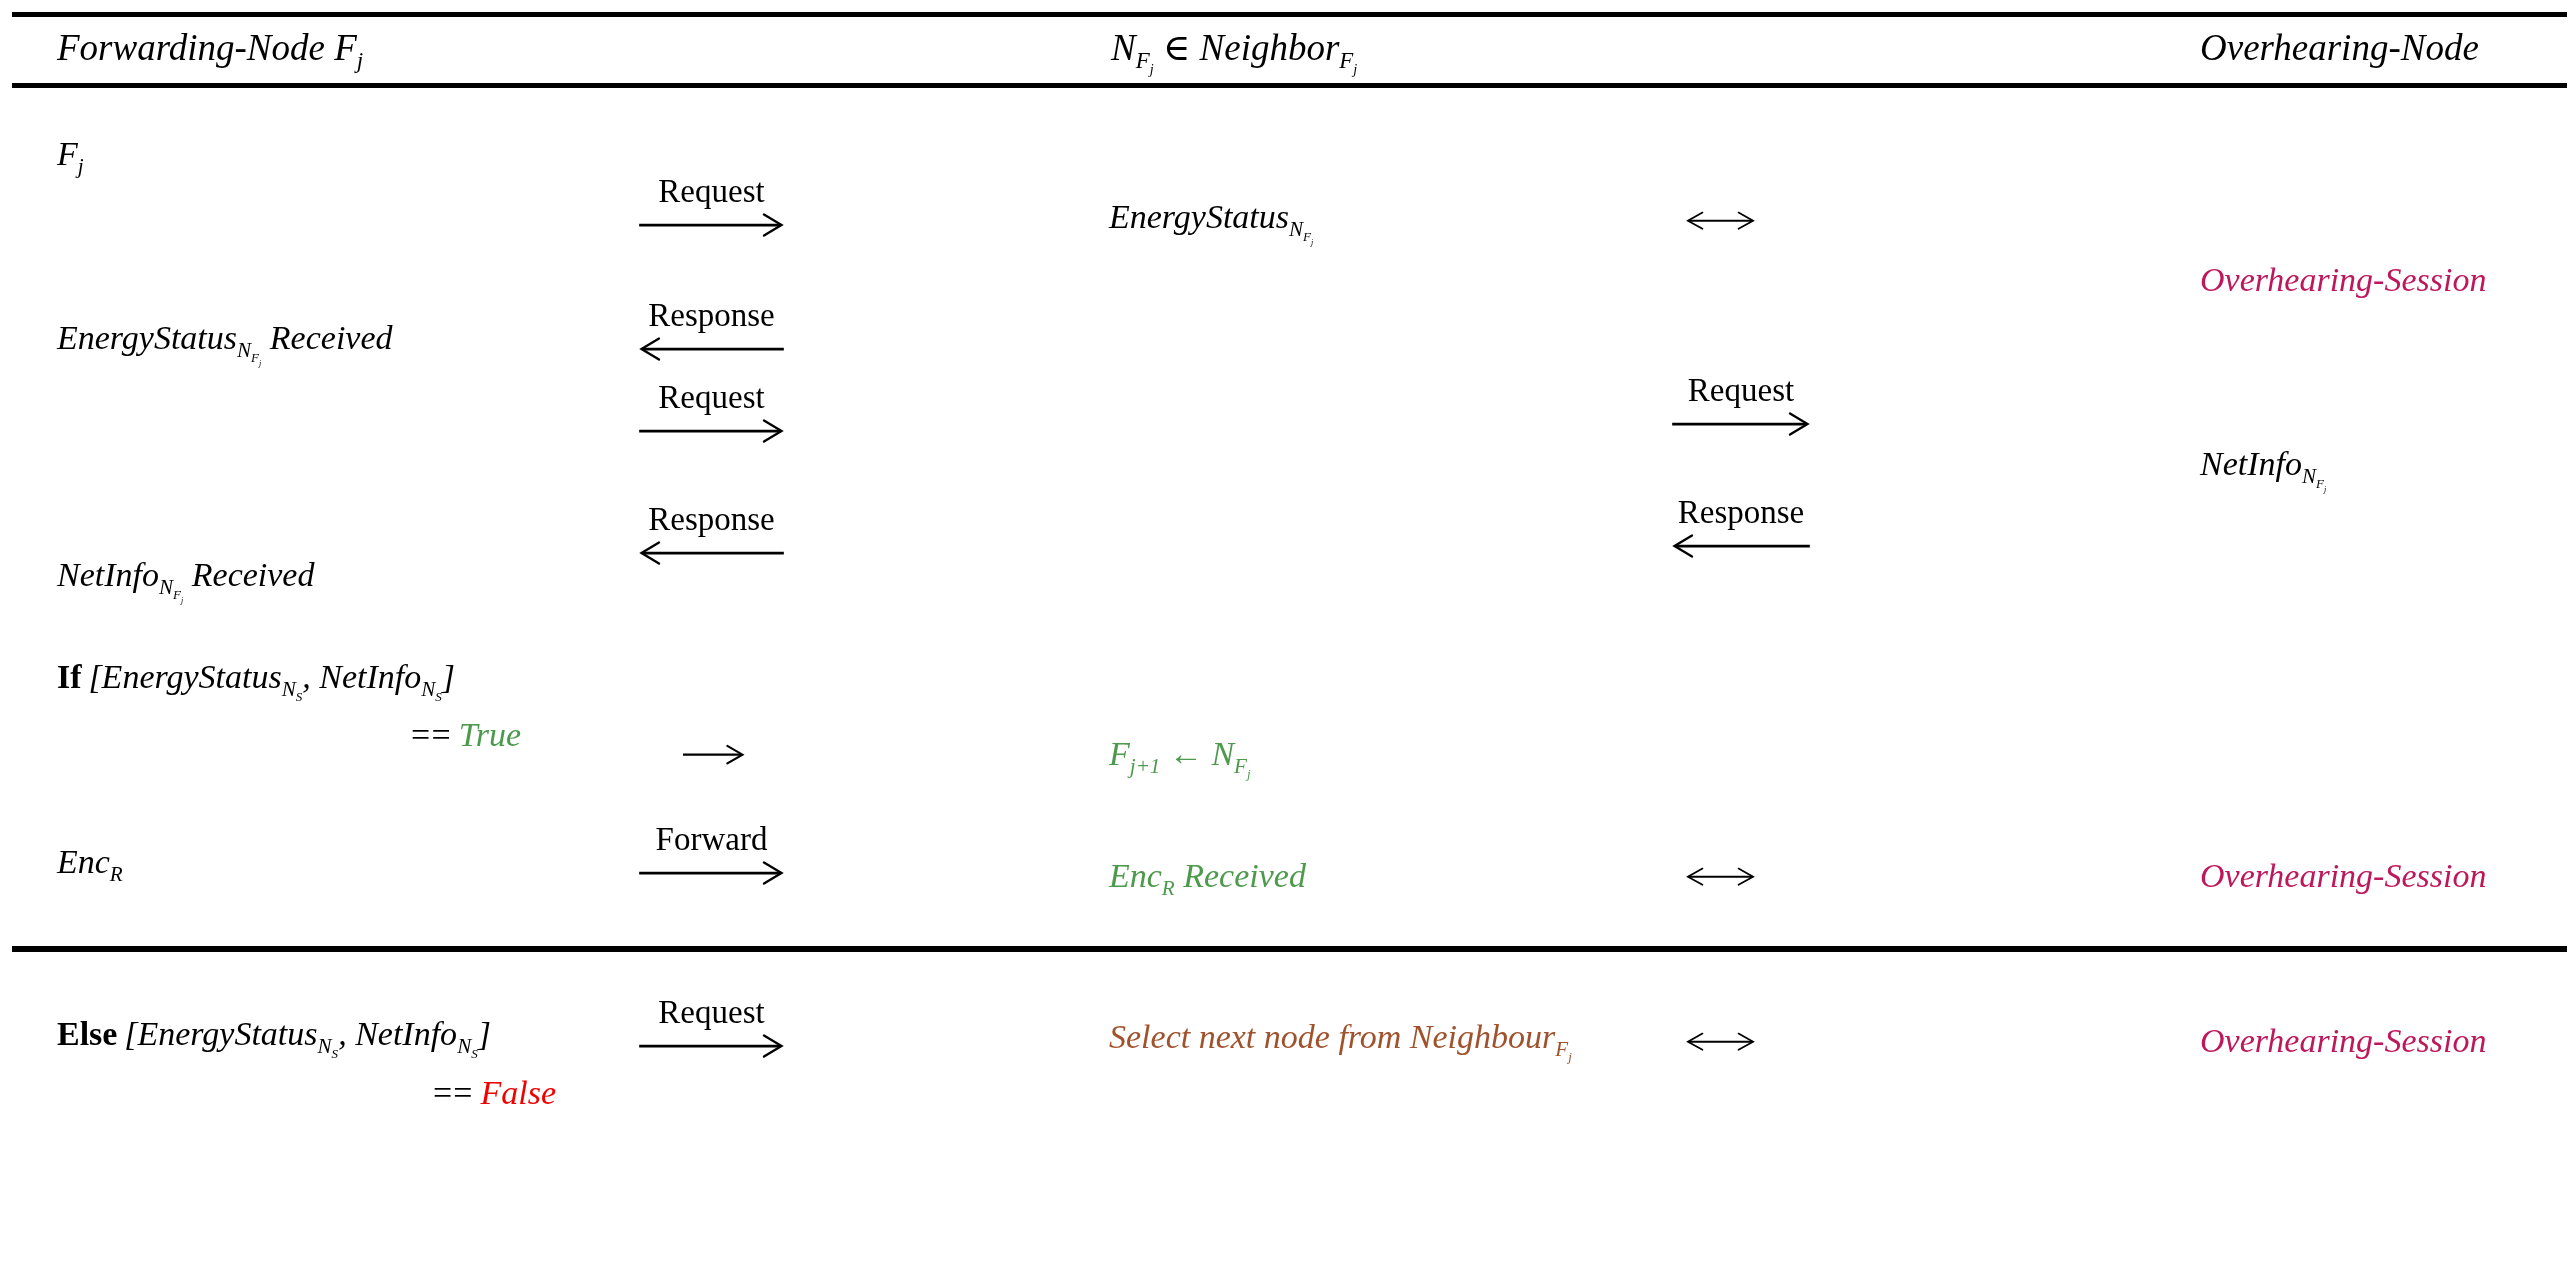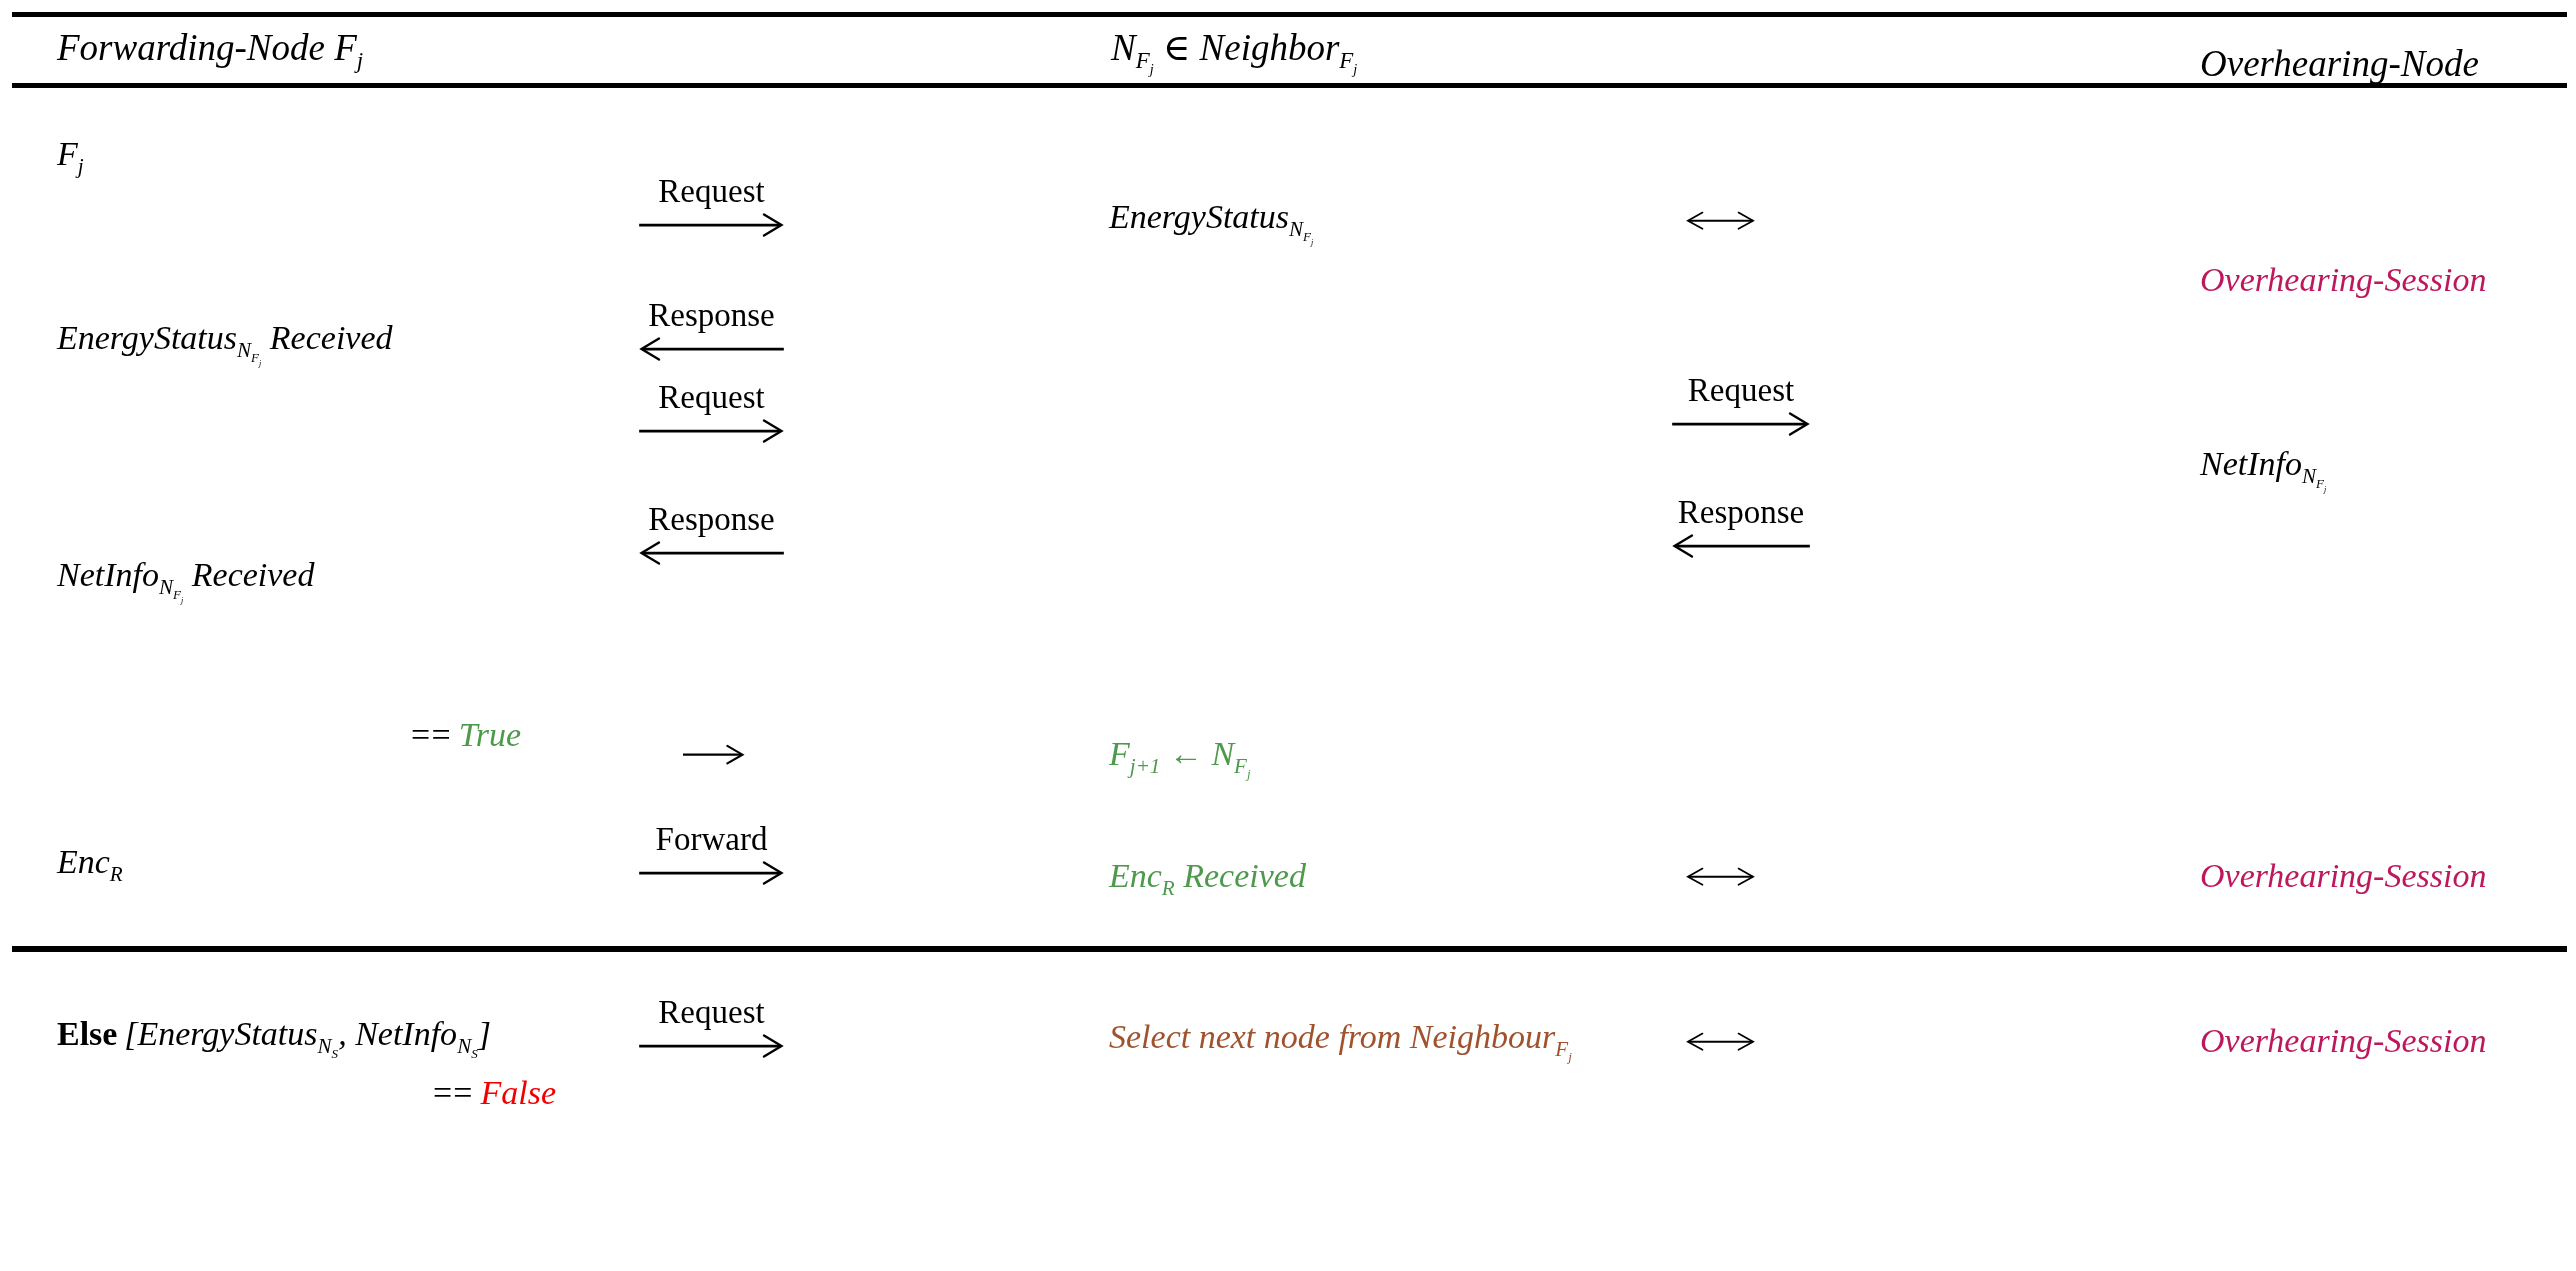--- a/index.html
+++ b/index.html
@@ -33,26 +33,27 @@
 
 <div id="canvas">
 
   <div class="rule" style="top:11.7px;height:5.8px;"></div>
   <div class="rule" style="top:83px;height:5.3px;"></div>
   <div class="rule" style="top:946px;height:6.4px;"></div>
   <div class="rule" style="top:1256px;height:5.3px;"></div>
 
   <div class="t hdr" style="left:57px;top:27px;">Forwarding-Node F<sub>j</sub></div>
   <div class="t hdr" style="left:1111px;top:27px;">N<sub>F<sub>j</sub></sub> ∈ Neighbor<sub>F<sub>j</sub></sub></div>
-  <div class="t hdr" style="left:2200px;top:27px;margin-top:16px;">Overhearing-Node</div>
+  <div class="t hdr" style="left:2200px;top:27px;">Overhearing-Node</div>
 
   <div class="t" style="left:57px;top:134px;">F<sub>j</sub></div>
   <div class="t" style="left:57px;top:318px;">EnergyStatus<sub>N<sub>F<sub>j</sub></sub></sub> Received</div>
   <div class="t" style="left:57px;top:555px;">NetInfo<sub>N<sub>F<sub>j</sub></sub></sub> Received</div>
 
+  <div class="t" style="left:57px;top:657px;"><span class="kw">If</span> <span>[EnergyStatus<sub>N<sub>S</sub></sub>, NetInfo<sub>N<sub>S</sub></sub>]</span></div>
   <div class="t alignr" style="left:57px;top:715px;width:464px;"><span class="eq">==</span> <span class="green">True</span></div>
 
   <div class="t" style="left:57px;top:842px;">Enc<sub>R</sub></div>
 
   <div class="t" style="left:57px;top:1014px;"><span class="kw">Else</span> <span>[EnergyStatus<sub>N<sub>S</sub></sub>, NetInfo<sub>N<sub>S</sub></sub>]</span></div>
   <div class="t alignr" style="left:57px;top:1073px;width:499px;"><span class="eq">==</span> <span class="red">False</span></div>
 
   <div class="xarrow" style="left:638px;top:174px;">
     <div class="lbl">Request</div>
     <svg width="147" height="27" viewBox="0 0 252 46">

